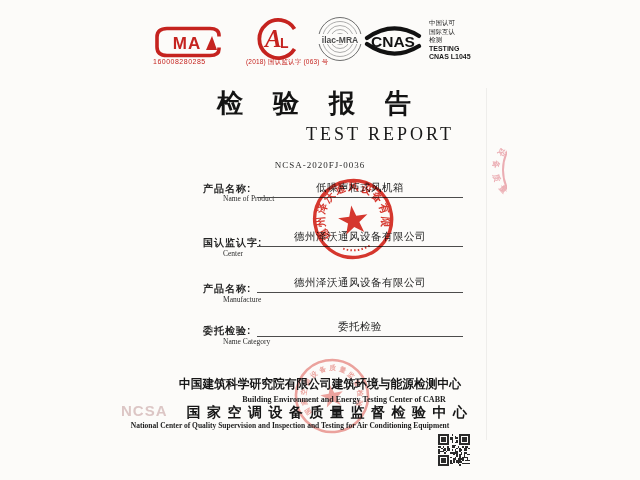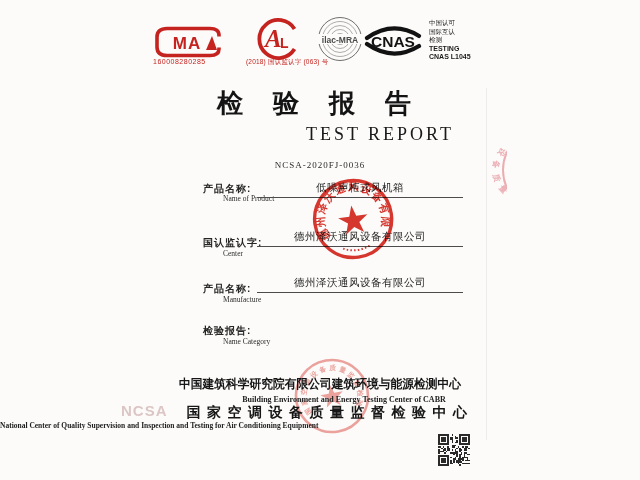--- a/index.html
+++ b/index.html
@@ -28,21 +28,21 @@
          font-size:10.5px;color:#1f1f1f;padding-bottom:2px;letter-spacing:.5px;}
 
   
   .org-zh{left:0;top:376px;width:640px;text-align:center;font-size:12.5px;font-weight:bold;color:#161616;
           transform:scaleX(.94);}
   .org-en{left:0;top:395px;width:640px;text-align:center;font-family:"Liberation Serif",serif;
           font-size:8px;font-weight:bold;color:#222;padding-left:24px;}
   .ncsa-wm{left:121px;top:402px;font-size:15px;font-weight:bold;color:#dcc6c5;letter-spacing:1px;}
   .center-zh{left:10px;top:404px;width:640px;text-align:center;font-size:14px;font-weight:bold;
              letter-spacing:6.5px;color:#161616;}
-  .center-en{left:0;top:421px;width:580px;text-align:left;font-family:"Liberation Serif",serif;
+  .center-en{left:0;top:421px;width:580px;text-align:center;font-family:"Liberation Serif",serif;
              font-size:7.5px;font-weight:bold;color:#1d1d1d;}
 
   .edge-line{left:486px;top:88px;width:1px;height:352px;background:rgba(0,0,0,.055);}
 
   .seal-main{left:303px;top:168px;transform:rotate(-8deg);mix-blend-mode:multiply;opacity:.92;}
   .seal-bottom{left:284px;top:348px;transform:rotate(-10deg);opacity:.42;mix-blend-mode:multiply;}
   .edge-stamp-clip{left:482px;top:136px;width:25px;height:70px;overflow:hidden;opacity:.6;}
 </style>
 </head>
 <body>
@@ -97,22 +97,23 @@
   <div class="abs vline" style="top:181px">低噪声柜式风机箱</div>
 
   <div class="abs lab-zh" style="top:236px">国认监认字:</div>
   <div class="abs lab-en" style="top:249px">Center</div>
   <div class="abs vline" style="top:230px">德州泽沃通风设备有限公司</div>
 
   <div class="abs lab-zh" style="top:282px">产品名称:</div>
   <div class="abs lab-en" style="top:295px">Manufacture</div>
   <div class="abs vline" style="top:276px">德州泽沃通风设备有限公司</div>
 
-  <div class="abs lab-zh" style="top:324px">检验报告:</div>
+  <div class="abs lab-zh" style="top:324px">委托检验:</div>
   <div class="abs lab-en" style="top:337px">Name Category</div>
+  <div class="abs vline" style="top:320px">委托检验</div>
 
   <svg class="abs seal-main" width="100" height="100" viewBox="0 0 100 100">
     <circle cx="50" cy="51" r="38.5" fill="none" stroke="#d5271d" stroke-width="3.4"></circle>
     <path id="sealArc" d="M 26.2,67.6 A 29,29 0 1 1 73.8,67.6" fill="none"></path>
     <text font-size="10.5" font-weight="bold" fill="#d5271d" font-family="Liberation Sans,sans-serif">
       <textPath href="#sealArc" startOffset="2" textLength="142" lengthAdjust="spacing">德州泽沃通风设备有限公司</textPath>
     </text>
     <polygon fill="#d5271d" points="50,37.5 53.53,48.15 64.74,48.21 55.71,54.85 59.11,65.54 50,59 40.89,65.54 44.29,54.85 35.26,48.21 46.47,48.15"></polygon>
     <path d="M 36,79 A 31,31 0 0 0 64,79" fill="none" stroke="#d5271d" stroke-width="2" stroke-dasharray="1.5 2.2"></path>
   </svg>

